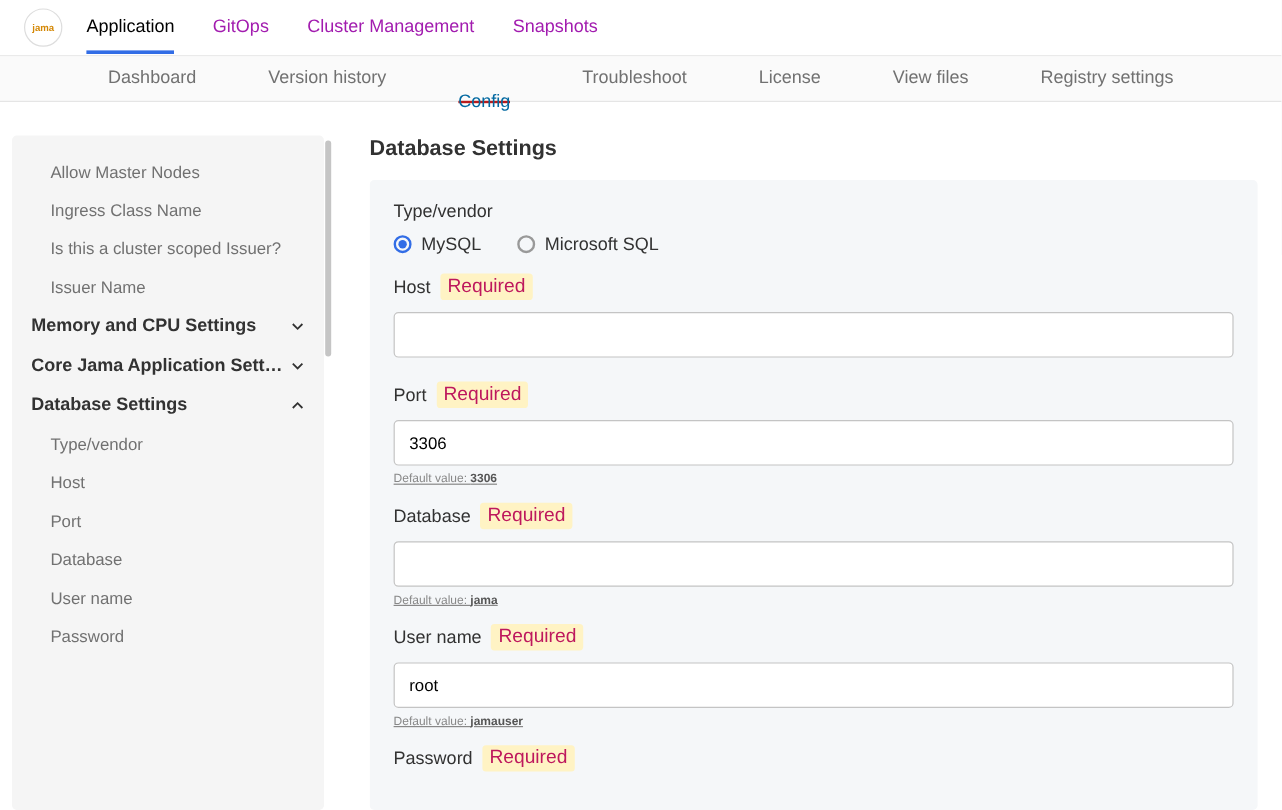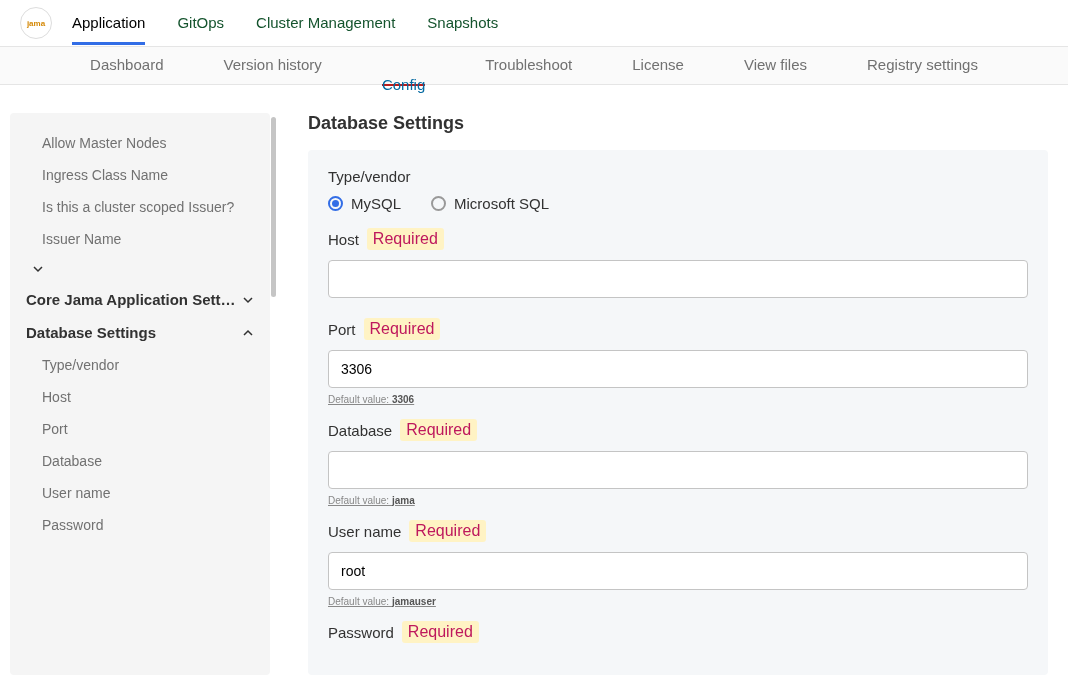--- a/index.html
+++ b/index.html
@@ -1,21 +1,21 @@
 <!DOCTYPE html>
 <html><head>
 <meta charset="utf-8">
 <style>
 * { box-sizing: border-box; margin: 0; padding: 0; }
 body { font-family: -apple-system, BlinkMacSystemFont, "Segoe UI", Helvetica, Arial, sans-serif; color: #323232; background: #fff; font-size: 14px; }
 
 .topnav { display: flex; align-items: center; height: 47px; border-bottom: 1px solid #e5e5e5; padding: 0 20px; }
 .logo { width: 32px; height: 32px; border-radius: 50%; border: 1px solid #ddd; background: #fff; display: flex; align-items: center; justify-content: center; margin-right: 20px; font-size: 8px; color: #d48806; font-weight: bold; }
 .topnav-items { display: flex; gap: 32px; }
-.topnav-item { padding: 13px 0 11px; cursor: pointer; color: #14532d; font-size: 15px; }
+.topnav-item { padding: 13px 0 11px; cursor: pointer; color: #a21caf; font-size: 15px; }
 .topnav-item.active { color: #000; font-weight: 500; border-bottom: 3px solid #326DE6; }
 
 .subnav { display: flex; justify-content: center; height: 38px; border-bottom: 1px solid #e5e5e5; background: #fafafa; gap: 60px; }
 .subnav-item { padding: 9px 0 8px; cursor: pointer; color: #717171; font-size: 15px; }
 .subnav-item.active { color: #0369a1; border-bottom: 2px solid #b91c1c; margin-top: 20px; }
 
 .container { display: flex; padding: 28px 10px 0 10px; gap: 32px; height: calc(675px - 85px); }
 .sidebar-wrap { position: relative; width: 266px; flex-shrink: 0; }
 .sidebar { width: 260px; background: #f5f5f5; border-radius: 4px; padding: 14px 0; height: 100%; overflow-y: auto; }
 .sidebar-scroll { position: absolute; right: 0; top: 4px; width: 5px; height: 180px; background: #c5c5c5; border-radius: 3px; }
@@ -70,20 +70,21 @@
 
   <div class="sidebar-wrap">
     <div class="sidebar">
 
       <div class="sidebar-link">Allow Master Nodes</div>
       <div class="sidebar-link">Ingress Class Name</div>
       <div class="sidebar-link">Is this a cluster scoped Issuer?</div>
       <div class="sidebar-link">Issuer Name</div>
 
       <div class="section-header">
+        <span class="label">Memory and CPU Settings</span>
         <svg class="chev" viewBox="0 0 12 12">
             <path d="M2 4 L6 8 L10 4" stroke="#323232" stroke-width="1.5" fill="none"></path>
           </svg>
       </div>
 
       <div class="section-header">
         <span class="label">Core Jama Application Setti…</span>
         <svg class="chev" viewBox="0 0 12 12">
             <path d="M2 4 L6 8 L10 4" stroke="#323232" stroke-width="1.5" fill="none"></path>
           </svg>

